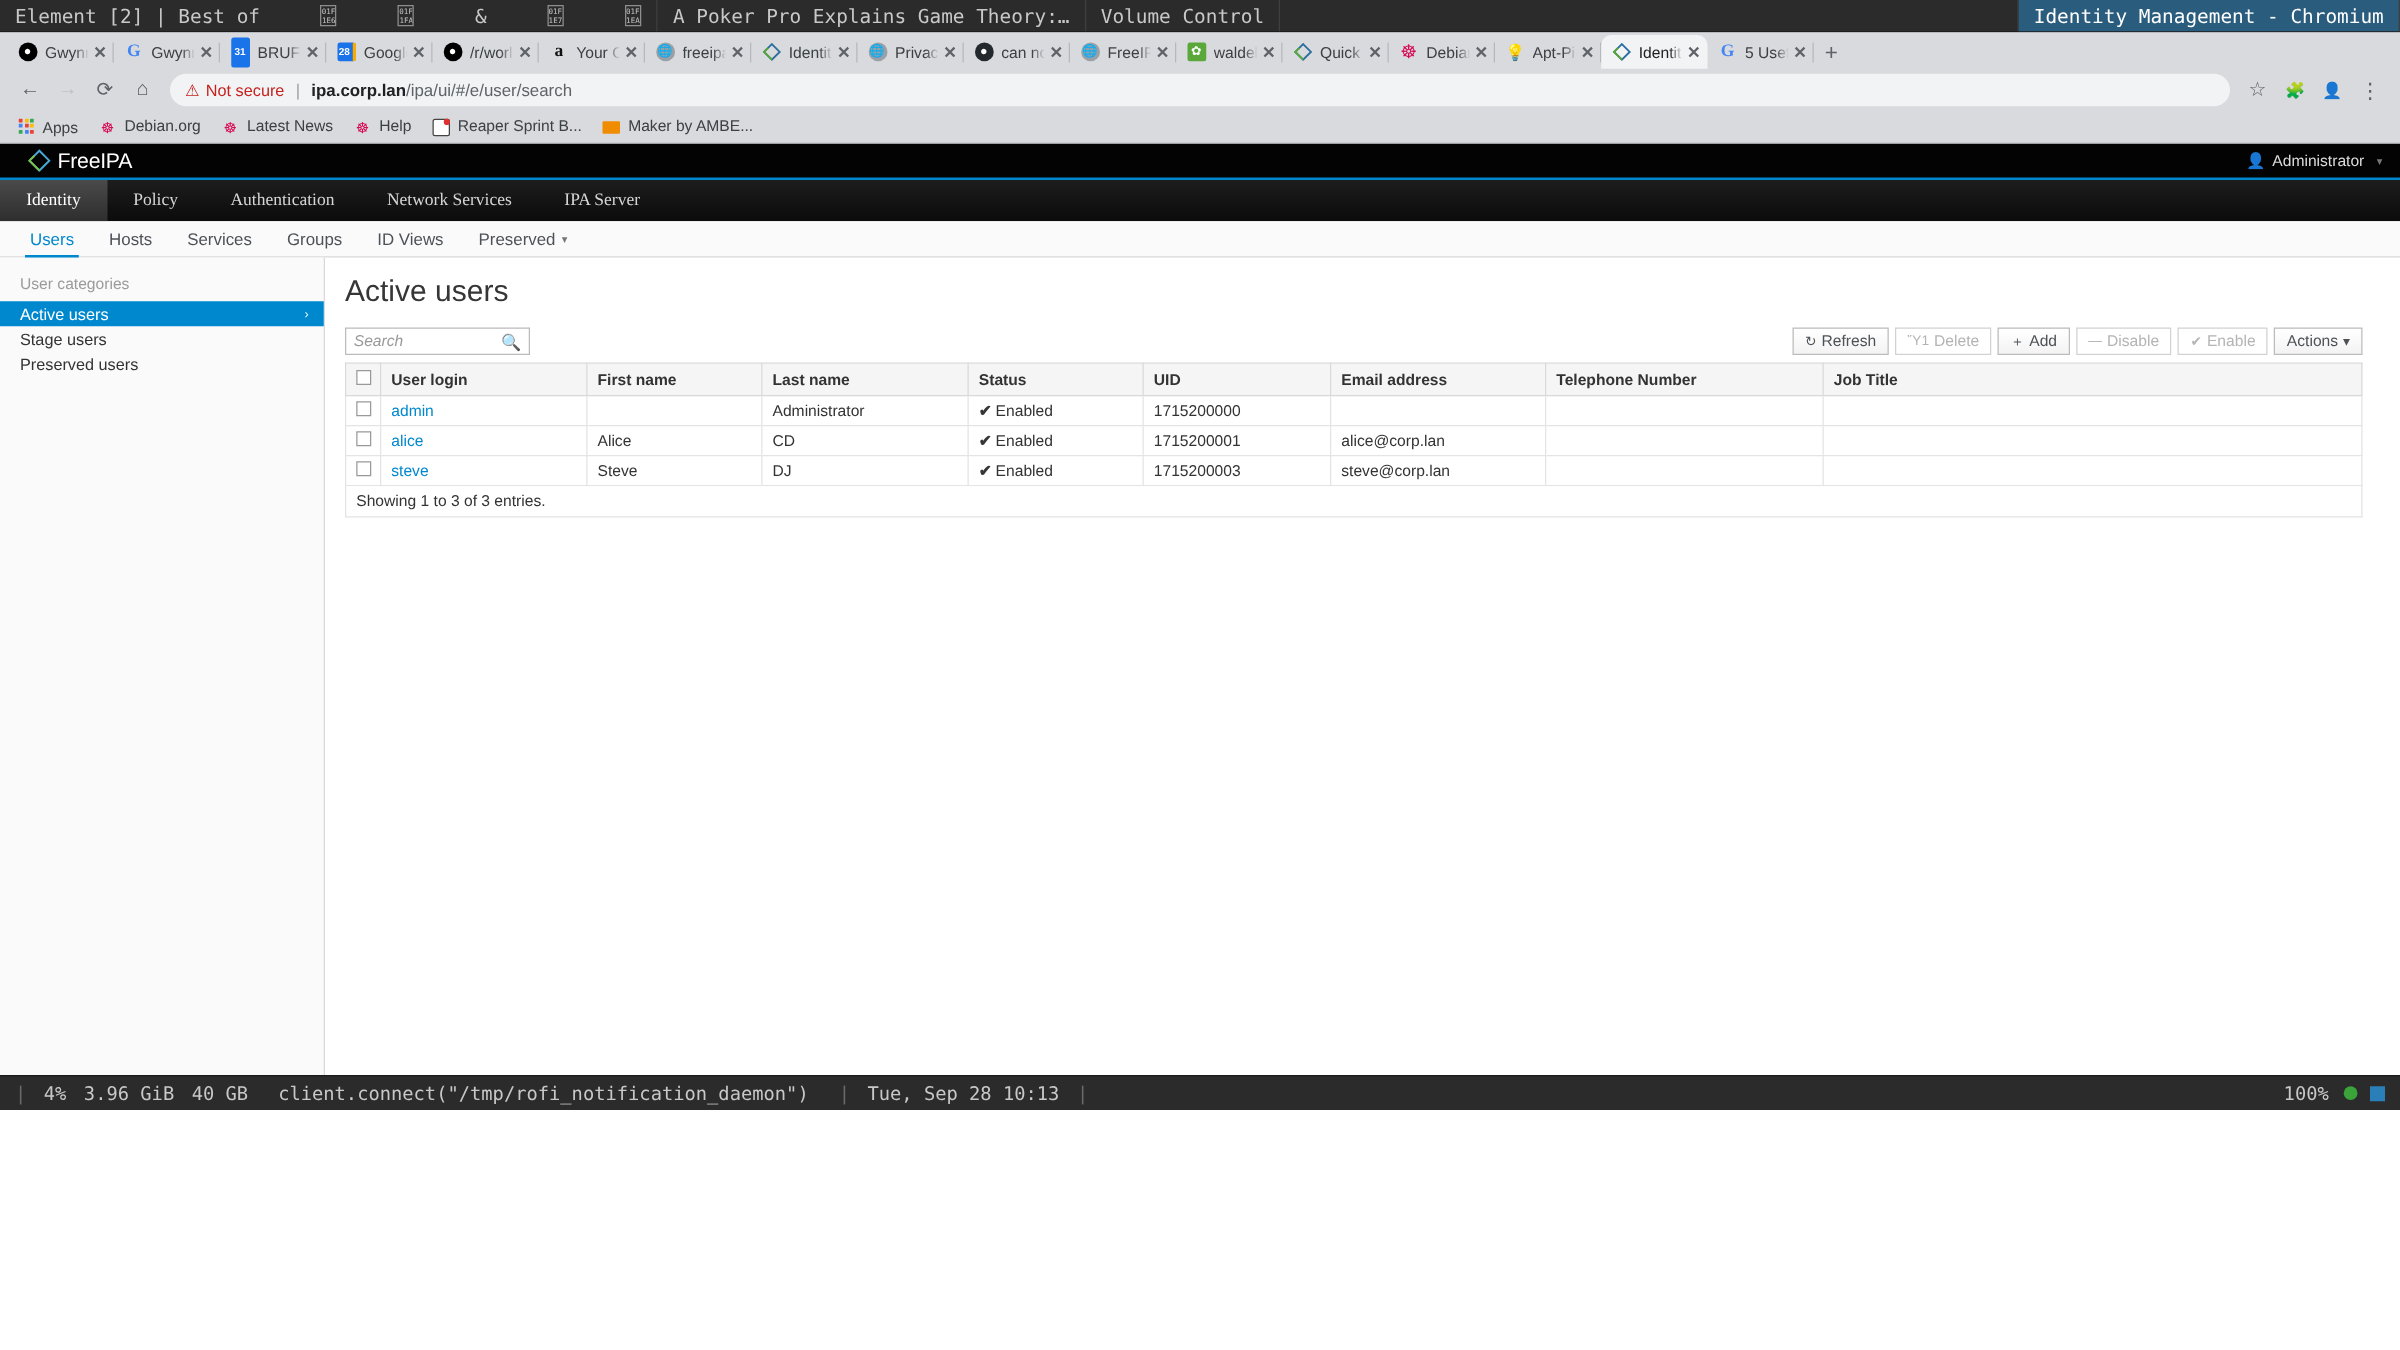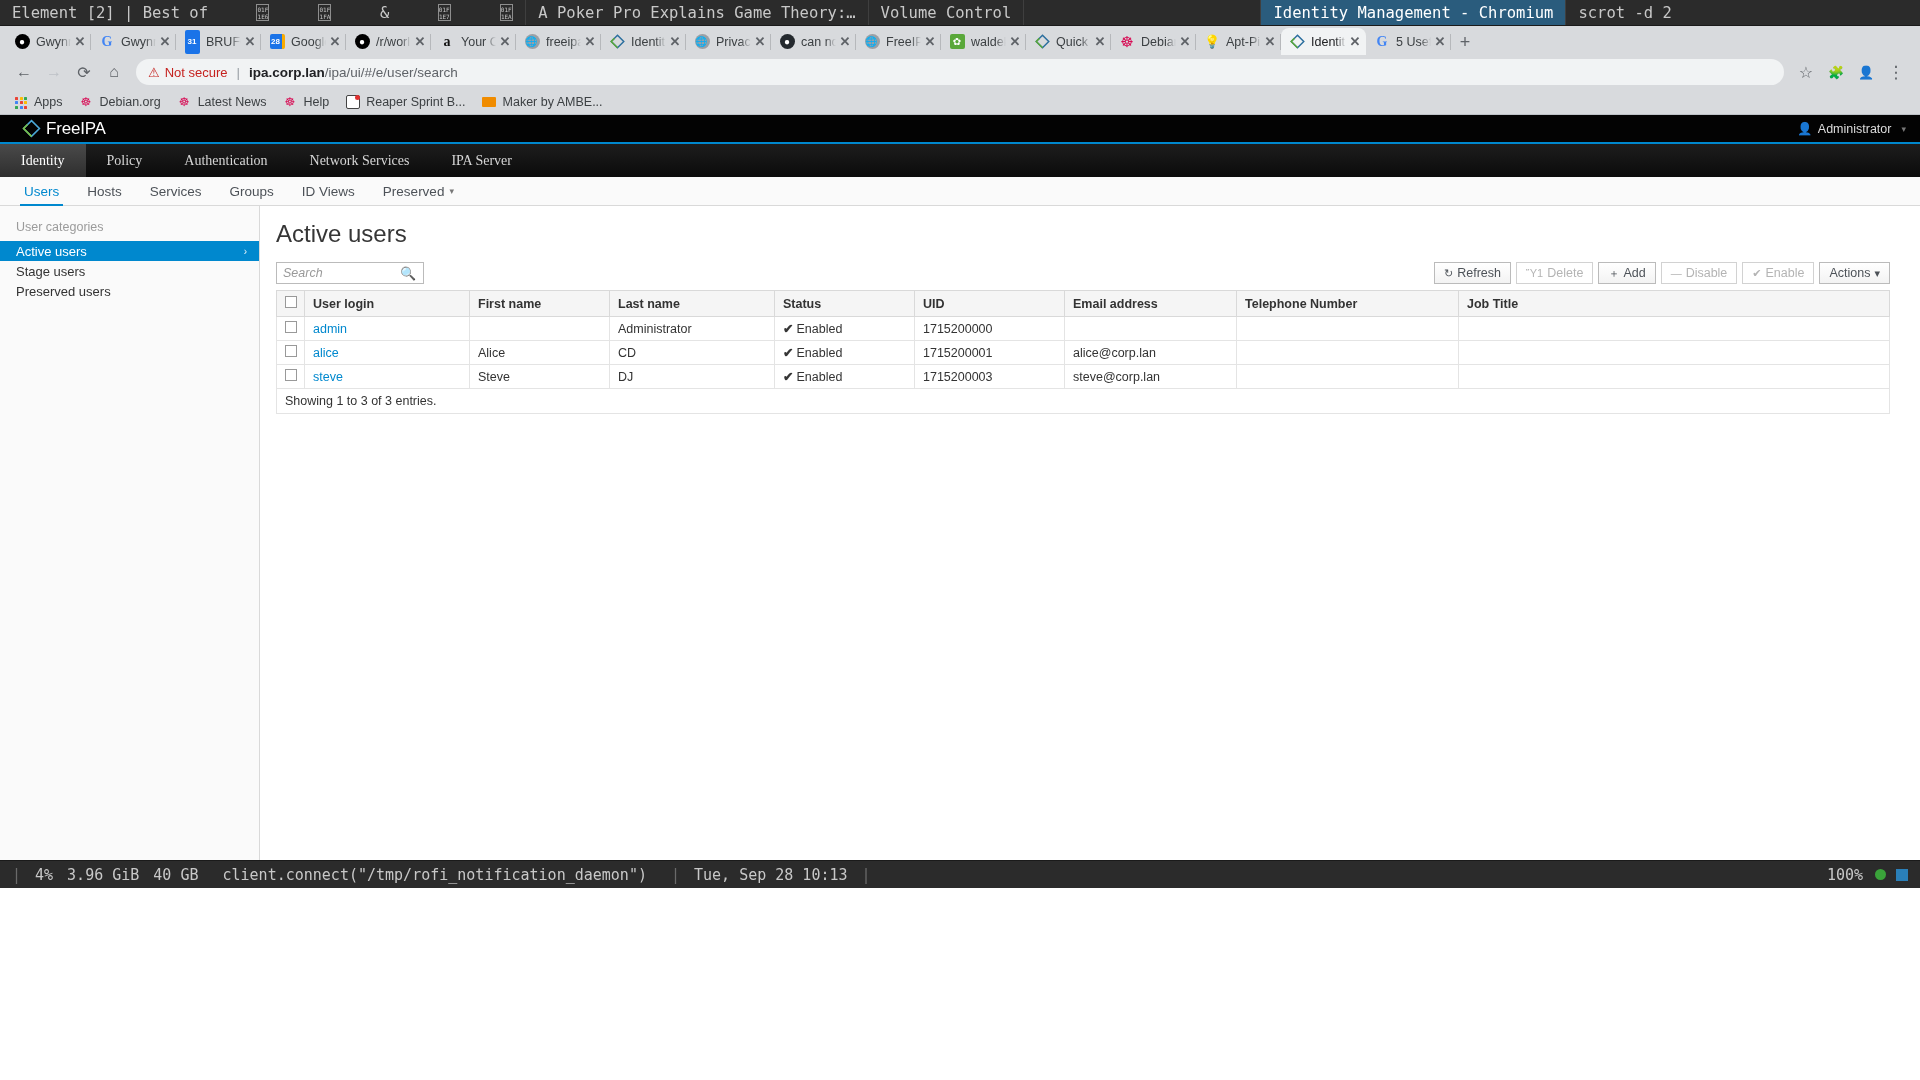--- a/index.html
+++ b/index.html
@@ -109,21 +109,21 @@
   .url-path { color: #5f6368; }
   .tb-right { display: flex; align-items: center; gap: 2px; margin-left: 6px; }
 
   
   .bookmarks {
     height: 26px; background: #d8dadd; display: flex; align-items: center;
     padding: 0 8px; gap: 2px; font-size: 12.5px; color: #3c4043;
     border-bottom: 1px solid #bdc1c6;
   }
   .bm {
-    display: flex; align-items: flex-end; gap: 6px; padding: 3px 7px;
+    display: flex; align-items: flex-start; gap: 6px; padding: 3px 7px;
     border-radius: 4px; white-space: nowrap;
   }
   .bm-apps-grid {
     display: grid; grid-template-columns: repeat(3, 3px); grid-template-rows: repeat(3, 3px);
     gap: 1.5px; width: 13px;
   }
   .bm-apps-grid i { display:block; width:3px; height:3px; border-radius:0.5px; }
   .bm-ico { width: 15px; height: 15px; display:flex; align-items:center; justify-content:center; font-size:12px; }
   .bm-reaper { width:14px;height:14px;background:#fff;border:1px solid #444;border-radius:2px;
      position:relative; }
@@ -255,23 +255,20 @@
   </div>
   <div class="wm-item">
     <span>A Poker Pro Explains Game Theory:…</span>
   </div>
   <div class="wm-item">
     <span>Volume Control</span>
   </div>
   <div class="wm-spacer"></div>
   <div class="wm-item active">
     <span>Identity Management - Chromium</span>
-  </div>
-  <div class="wm-item" style="border-right:0;flex:1 1 auto;">
-    <span>scrot -d 2</span>
   </div>
 </div>
 
 <div class="chrome">
 
   <div class="tabstrip" id="tabstrip">
       <div class="tab">
         <span class="tab-fav">
           <span class="fav-reddit">●</span>
         </span>

